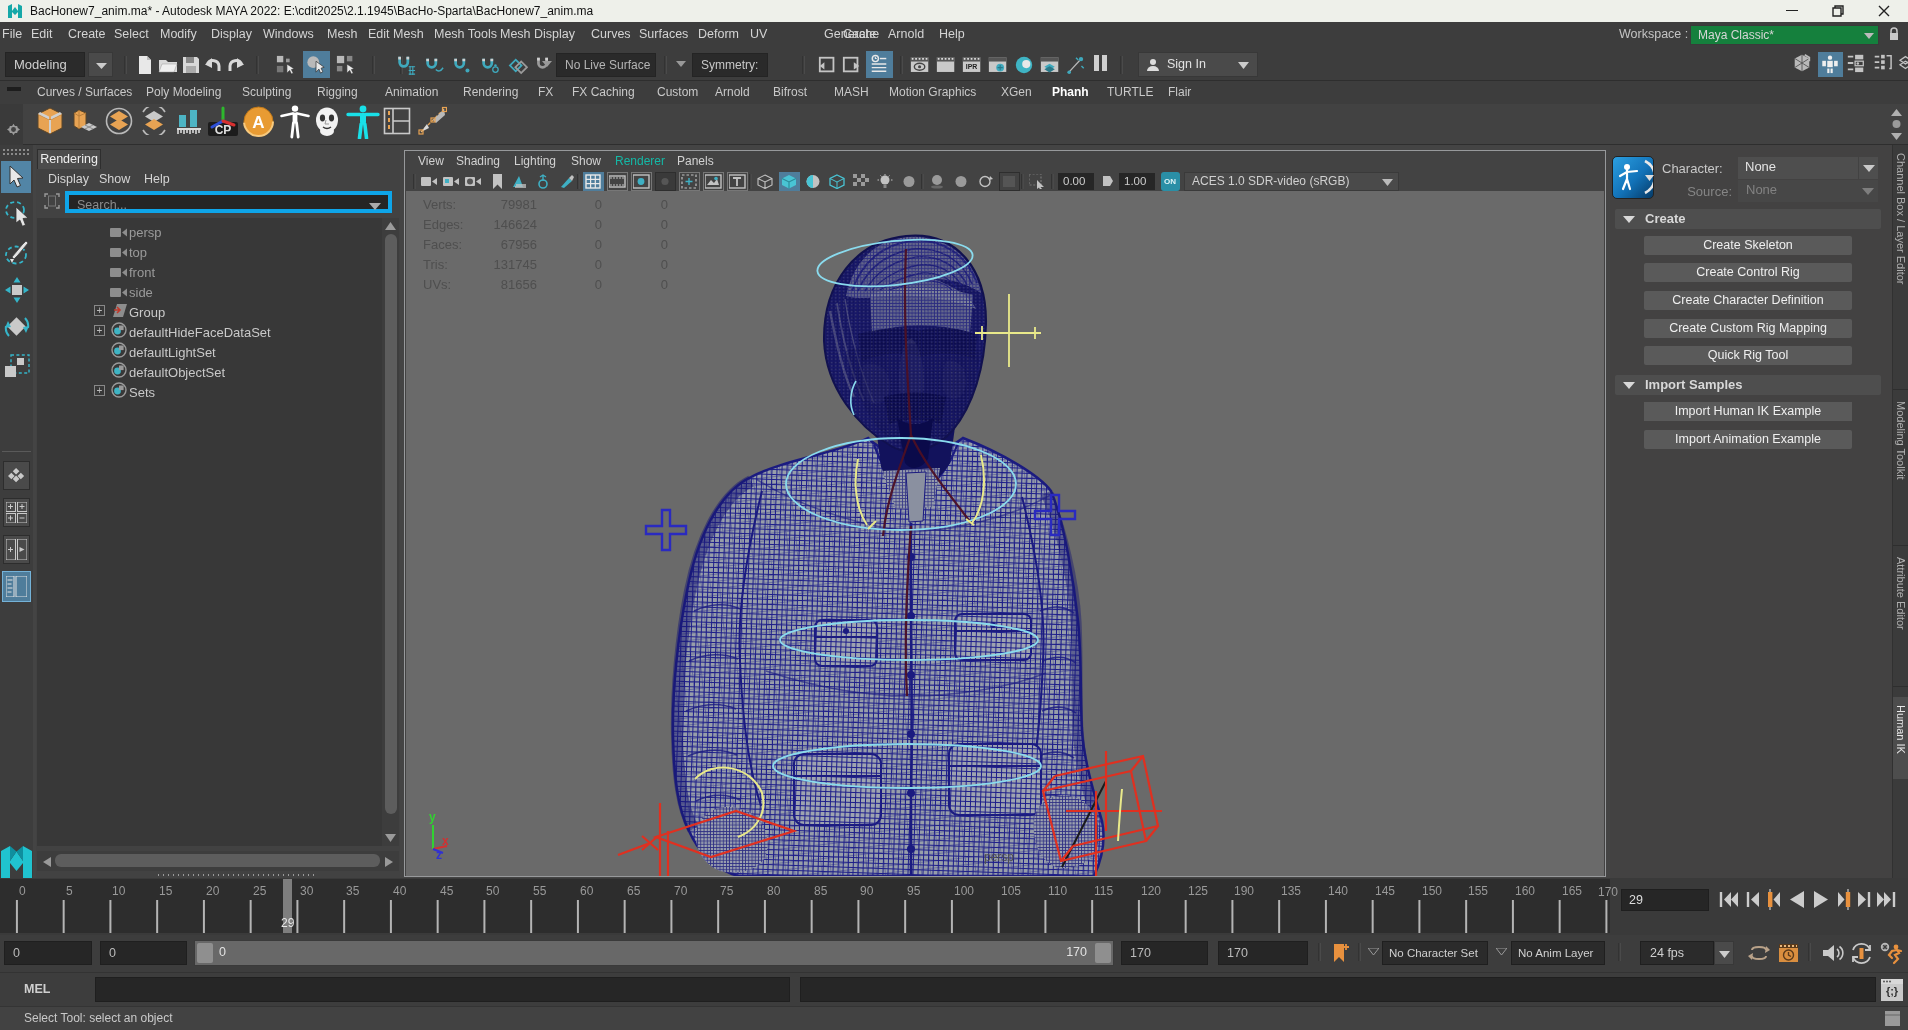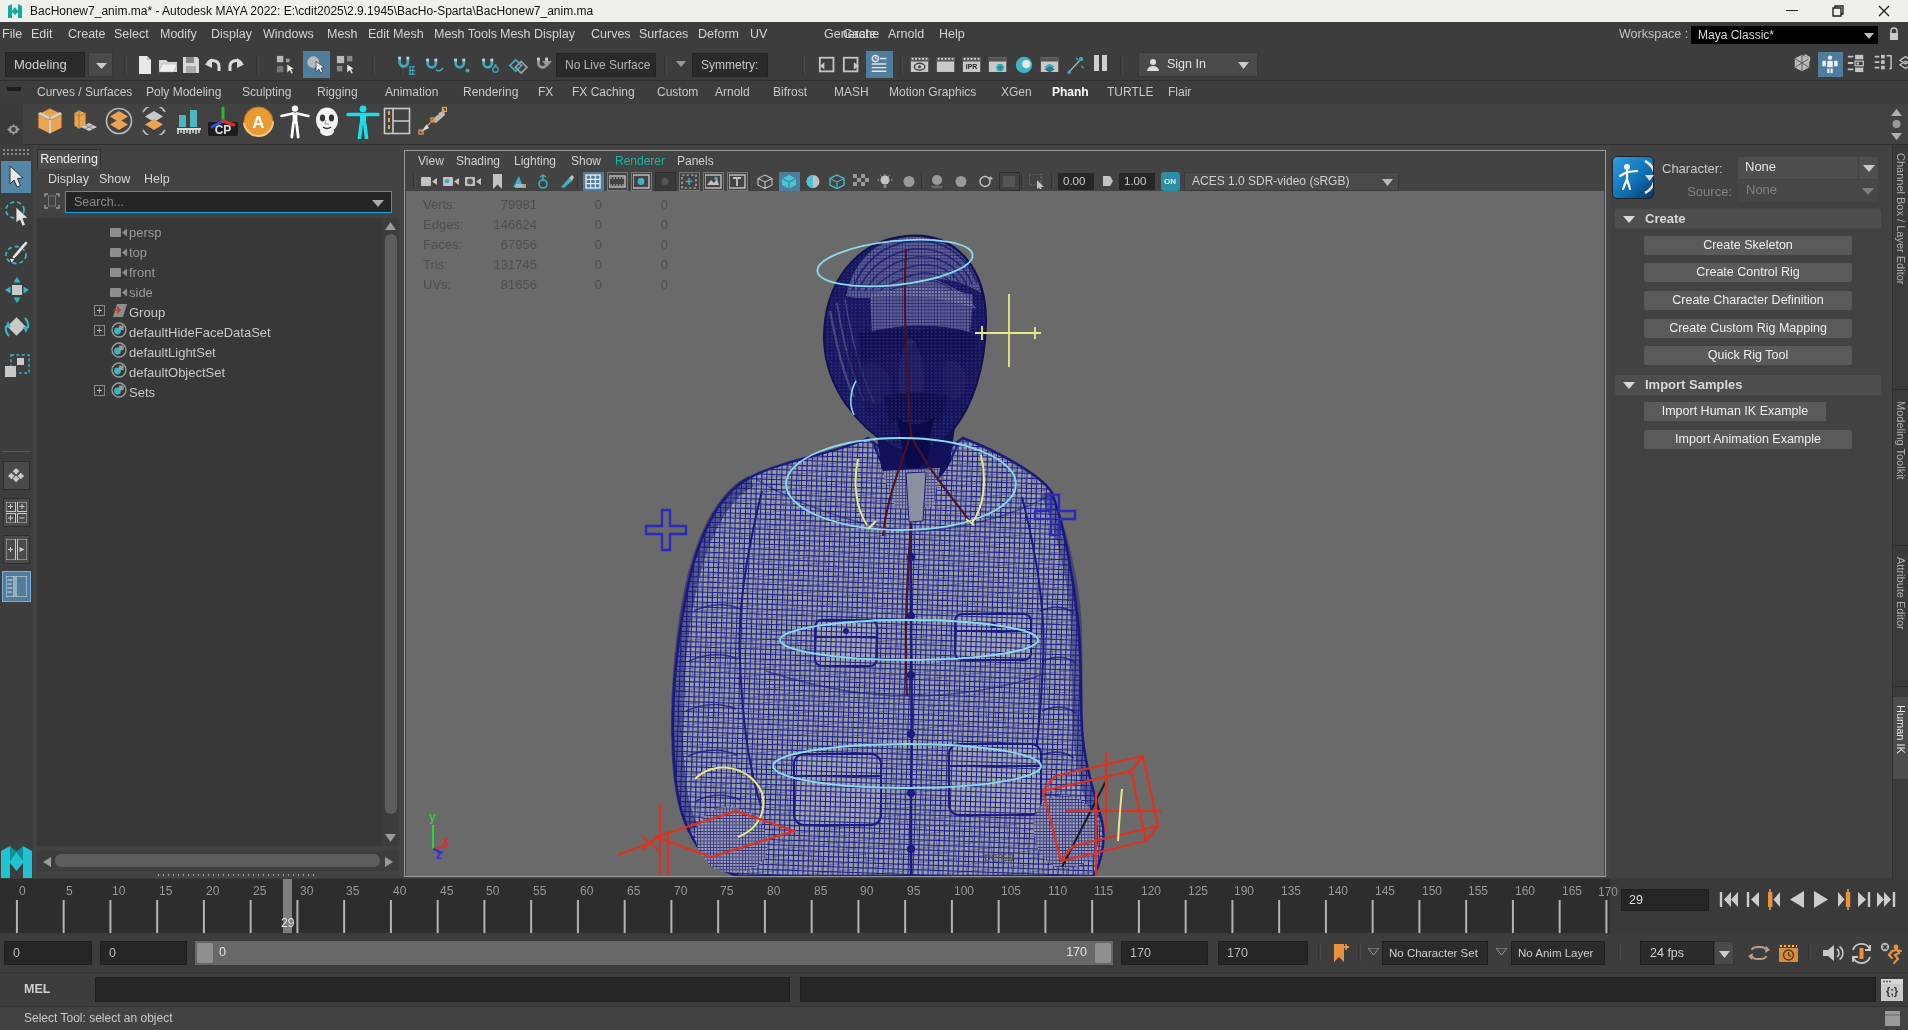--- a/index.html
+++ b/index.html
@@ -44,21 +44,21 @@
   .dfield { position:absolute; background:#262626; color:#bbb; font-size:12.5px; }
 </style>
 </head>
 <body>
 <div id="root">
 
   <div id="titlebar">
     <svg class="abs" style="left:7px;top:3px" width="16" height="16" viewBox="0 0 16 16">
       <path d="M1 15 V3 L5 1 V8 L8 4 L11 8 V1 L15 3 V15 H11 V9 L8 12 L5 9 V15 Z" fill="#16a8a8"></path>
     </svg>
-    <div class="ttext">BacHonew7_anim.ma* - Autodesk MAYA 2022: E:\cdit2025\2.9.1945\BacHo-Sparta\BacHonew7_anim.ma</div>
+    <div class="ttext">BacHonew7_anim.ma* - Autodesk MAYA 2022: E:\cdit2025\2.1.1945\BacHo-Sparta\BacHonew7_anim.ma</div>
     <div class="winbtn" style="left:1786px;top:10px;width:12px;border-top:1.6px solid #222"></div>
     <svg class="abs" style="left:1832px;top:5px" width="12" height="12" viewBox="0 0 12 12">
         <path d="M3 3 V1 H11 V9 H9 M1 3 H9 V11 H1 Z" fill="none" stroke="#222" stroke-width="1.4"></path>
       </svg>
     <svg class="abs" style="left:1878px;top:5px" width="12" height="12" viewBox="0 0 12 12">
         <path d="M1 1 L11 11 M11 1 L1 11" stroke="#222" stroke-width="1.4"></path>
       </svg>
   </div>
 
   <div id="menubar">
@@ -75,21 +75,21 @@
     <span class="mi" style="left:500px">Mesh Display</span>
     <span class="mi" style="left:591px">Curves</span>
     <span class="mi" style="left:639px">Surfaces</span>
     <span class="mi" style="left:698px">Deform</span>
     <span class="mi" style="left:750px">UV</span>
     <span class="mi" style="left:824px">Generate</span>
     <span class="mi" style="left:843px">Cache</span>
     <span class="mi" style="left:888px">Arnold</span>
     <span class="mi" style="left:939px">Help</span>
     <span class="mi" style="left:1619px;color:#c4c4c4">Workspace :</span>
-    <div class="abs" style="left:1690px;top:3px;width:189px;height:20px;background:#000000;border:1px solid #3a3a3a;color:#d6d6d6;font-size:12px;line-height:18px;padding-left:7px">Maya Classic*
+    <div class="abs" style="left:1690px;top:3px;width:189px;height:20px;background:#15803d;border:1px solid #3a3a3a;color:#d6d6d6;font-size:12px;line-height:18px;padding-left:7px">Maya Classic*
       <svg class="abs" style="right:4px;top:7px" width="10" height="6">
           <path d="M0 0 L10 0 L5 6 Z" fill="#bbb"></path>
         </svg>
     </div>
     <svg class="abs" style="left:1888px;top:4px" width="12" height="16" viewBox="0 0 12 16">
         <path d="M3 7 V5 a3 3 0 0 1 6 0 V7" fill="none" stroke="#c9c9c9" stroke-width="1.5"></path>
         <rect x="2" y="7" width="8" height="7" fill="#c9c9c9"></rect>
       </svg>
   </div>
 
@@ -494,21 +494,21 @@
   <div id="outliner">
     <div class="abs" style="left:1px;top:4px;width:64px;height:20px;background:#4c4c4c;border:1px solid #2e2e2e;border-bottom:none;color:#eee;font-size:12.5px;text-align:center;line-height:19px">Rendering</div>
     <div class="abs" style="left:12px;top:27px;color:#d4d4d4;font-size:12.5px">Display</div>
     <div class="abs" style="left:63px;top:27px;color:#d4d4d4;font-size:12.5px">Show</div>
     <div class="abs" style="left:108px;top:27px;color:#d4d4d4;font-size:12.5px">Help</div>
 
     <svg class="abs" style="left:8px;top:48px" width="16" height="16" viewBox="0 0 16 16">
         <path d="M1 4 V1 H4 M12 1 H15 V4 M15 12 V15 H12 M4 15 H1 V12" fill="none" stroke="#999" stroke-width="1.4"></path>
         <rect x="4.5" y="3" width="7" height="10" fill="none" stroke="#777"></rect>
       </svg>
-    <div class="abs" style="left:29px;top:46px;width:327px;height:22px;background:#252525;border:1px solid #0ea5e9;color:#8b8b8b;font-size:12.5px;line-height:20px;padding-left:8px">Search...
+    <div class="abs" style="left:29px;top:46px;width:327px;height:22px;background:#252525;border:4px solid #0ea5e9;color:#8b8b8b;font-size:12.5px;line-height:20px;padding-left:8px">Search...
       <svg class="abs" style="right:7px;top:8px" width="12" height="7">
           <path d="M0 0 L12 0 L6 7 Z" fill="#aaa"></path>
         </svg>
     </div>
 
     <div class="abs" style="left:1px;top:73px;width:345px;height:628px;background:#383838"></div>
     <div class="abs" style="left:56px;top:71px;width:290px;height:630px;color:#9a9a9a;font-size:13px">
       <div style="position:absolute;left:37px;top:9px">persp</div>
       <div style="position:absolute;left:37px;top:29px">top</div>
       <div style="position:absolute;left:37px;top:49px">front</div>
@@ -939,21 +939,21 @@
     <div class="abs" style="left:34px;top:146px;width:208px;height:19px;background:#5a5a5a;border-radius:2px;color:#efefef;font-size:12.5px;text-align:center;line-height:18px">Create Character Definition</div>
     <div class="abs" style="left:34px;top:174px;width:208px;height:19px;background:#5a5a5a;border-radius:2px;color:#efefef;font-size:12.5px;text-align:center;line-height:18px">Create Custom Rig Mapping</div>
     <div class="abs" style="left:34px;top:201px;width:208px;height:19px;background:#5a5a5a;border-radius:2px;color:#efefef;font-size:12.5px;text-align:center;line-height:18px">Quick Rig Tool</div>
 
     <div class="abs" style="left:5px;top:230px;width:266px;height:20px;background:#4e4e4e;border-radius:2px">
       <svg class="abs" style="left:8px;top:7px" width="12" height="7">
           <path d="M0 0 L12 0 L6 7 Z" fill="#d8d8d8"></path>
         </svg>
       <span class="abs" style="left:30px;top:2px;color:#d8d8d8;font-size:13px;font-weight:bold">Import Samples</span>
     </div>
-    <div class="abs" style="left:34px;top:257px;width:182px;height:19px;background:#5a5a5a;border-radius:0;color:#efefef;font-size:12.5px;text-align:center;line-height:18px">Import Human IK Example</div>
+    <div class="abs" style="left:34px;top:257px;width:208px;height:19px;background:#5a5a5a;border-radius:0;color:#efefef;font-size:12.5px;text-align:center;line-height:18px">Import Human IK Example</div>
     <div class="abs" style="left:34px;top:285px;width:208px;height:19px;background:#5a5a5a;border-radius:2px;color:#efefef;font-size:12.5px;text-align:center;line-height:18px">Import Animation Example</div>
   </div>
 
   <div id="sidetabs">
     <div class="abs" style="left:0;top:0;width:15px;height:245px;border-bottom:1px solid #2e2e2e"></div>
     <div class="abs" style="left:2px;top:8px;color:#b0b0b0;font-size:11px;writing-mode:vertical-rl;height:240px;white-space:nowrap">Channel Box / Layer Editor</div>
     <div class="abs" style="left:0;top:246px;width:15px;height:155px;border-bottom:1px solid #2e2e2e"></div>
     <div class="abs" style="left:2px;top:256px;color:#b0b0b0;font-size:11px;writing-mode:vertical-rl;white-space:nowrap">Modeling Toolkit</div>
     <div class="abs" style="left:0;top:402px;width:15px;height:140px;border-bottom:1px solid #2e2e2e"></div>
     <div class="abs" style="left:2px;top:412px;color:#b0b0b0;font-size:11px;writing-mode:vertical-rl;white-space:nowrap">Attribute Editor</div>

